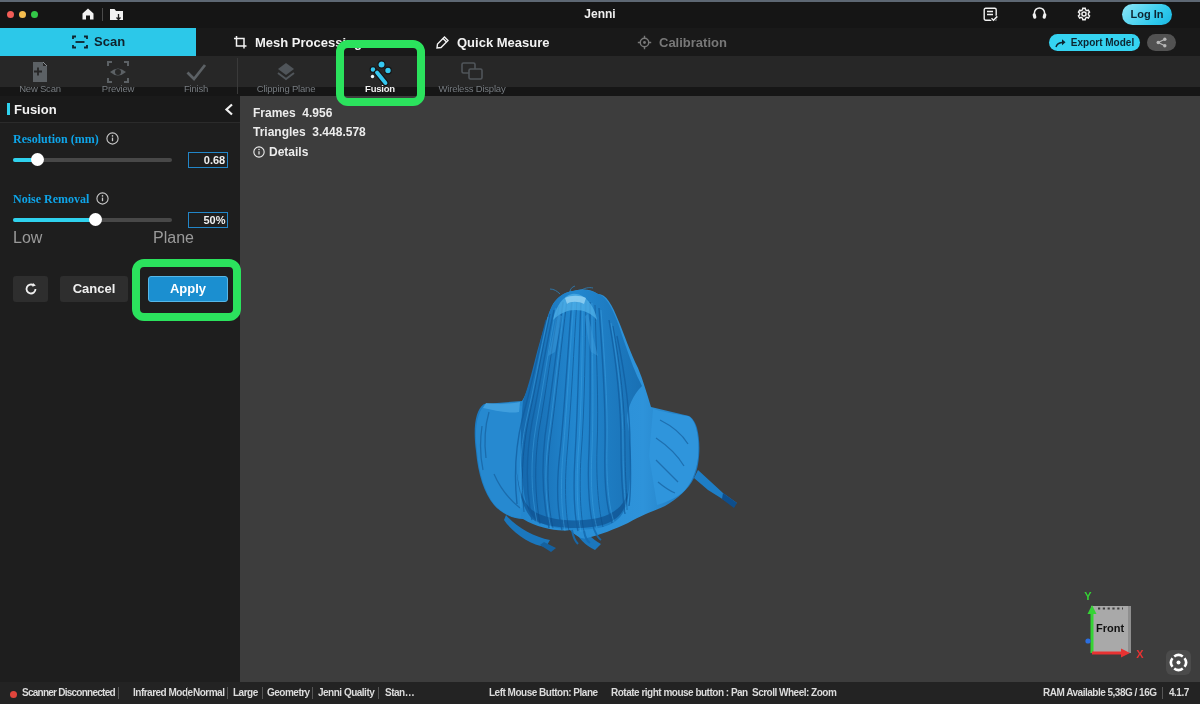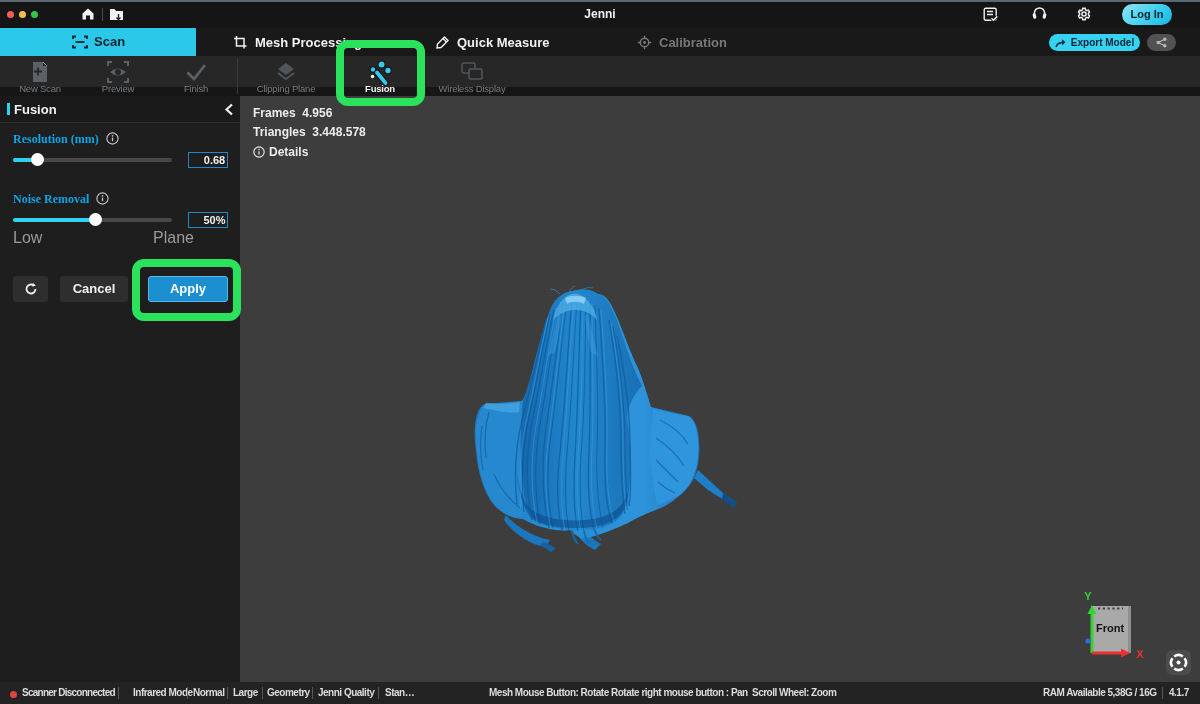--- a/index.html
+++ b/index.html
@@ -403,21 +403,21 @@
     <div class="ssep" style="left:187px"></div>
     <div class="st" style="left:193px">Normal</div>
     <div class="ssep" style="left:227px"></div>
     <div class="st" style="left:233px">Large</div>
     <div class="ssep" style="left:262px"></div>
     <div class="st" style="left:267px">Geometry</div>
     <div class="ssep" style="left:312px"></div>
     <div class="st" style="left:318px">Jenni Quality</div>
     <div class="ssep" style="left:378px"></div>
     <div class="st" style="left:385px">Stan…</div>
-    <div class="st" style="left:489px">Mesh Mouse Button: Rotate</div>
+    <div class="st" style="left:489px">Left Mouse Button: Plane</div>
     <div class="st" style="left:611px">Rotate right mouse button : Pan</div>
     <div class="st" style="left:752px">Scroll Wheel: Zoom</div>
     <div class="st" style="left:1043px">RAM Available 5,38G / 16G</div>
     <div class="ssep" style="left:1162px"></div>
     <div class="st" style="left:1169px">4.1.7</div>
   </div>
 
   <div class="green" style="left:336px;top:40px;width:89px;height:66px"></div>
   <div class="green" style="left:132px;top:259px;width:109px;height:62px"></div>
 

